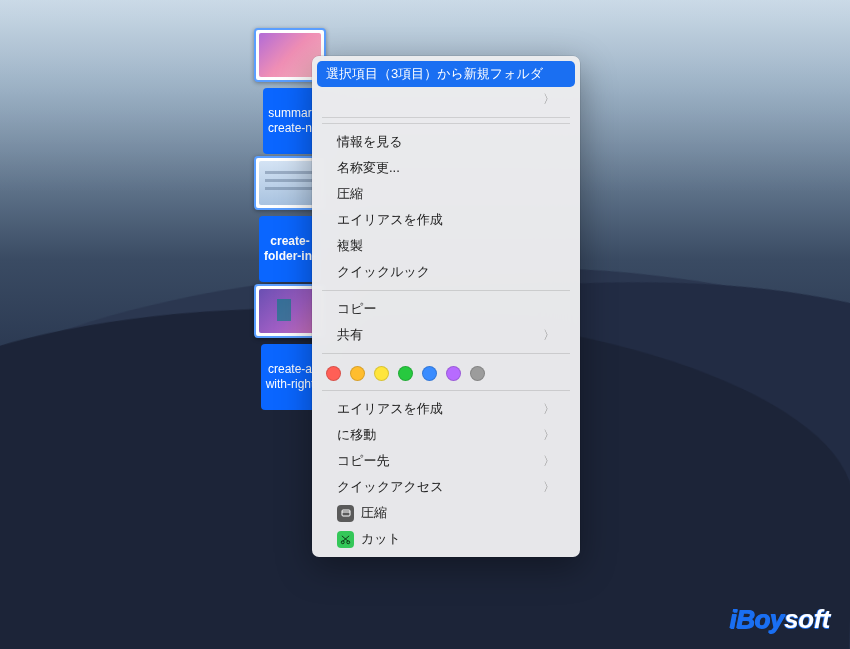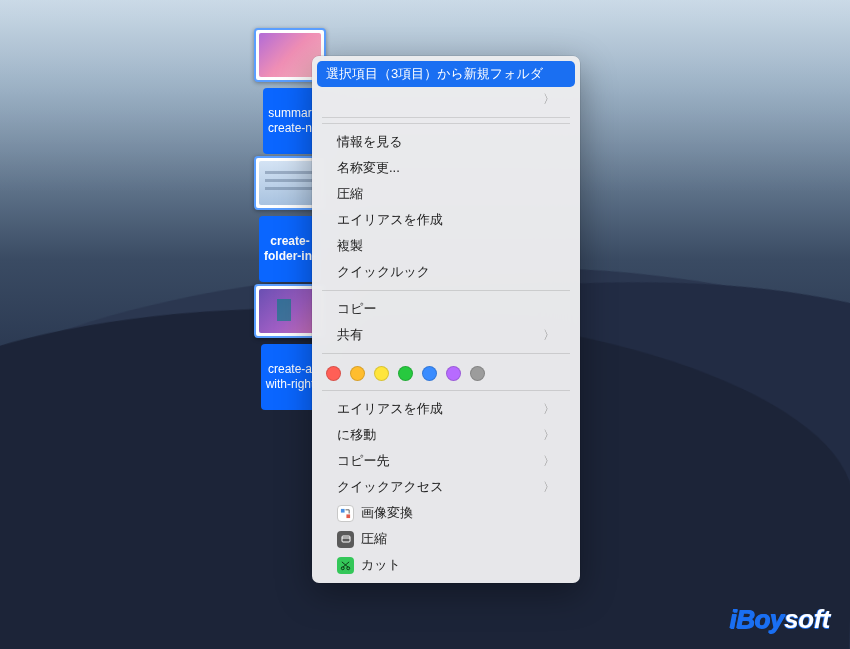--- a/index.html
+++ b/index.html
@@ -123,30 +123,20 @@
     </div>
     <div class="mi">
       <span>コピー先</span>
       <span class="arrow">〉</span>
     </div>
     <div class="mi">
       <span>クイックアクセス</span>
       <span class="arrow">〉</span>
     </div>
     <div class="mi">
-      <span class="lead-ico" style="background:#fff;border:0.5px solid #c8c8c8;">
-        <svg width="11" height="11" viewBox="0 0 12 12">
-            <rect x="1" y="1" width="4" height="4" fill="#4a90e2"></rect>
-            <rect x="7" y="7" width="4" height="4" fill="#e25b4a"></rect>
-            <path d="M6 2 L10 2 L10 6" stroke="#555" stroke-width="1" fill="none"></path>
-          </svg>
-      </span>
-      <span>画像変換</span>
-    </div>
-    <div class="mi">
       <span class="lead-ico" style="background:#5a5a5a;color:#fff;">
         <svg width="10" height="10" viewBox="0 0 10 10">
             <rect x="1" y="2" width="8" height="6" rx="1" fill="none" stroke="#fff" stroke-width="1"></rect>
             <line x1="1" y1="4" x2="9" y2="4" stroke="#fff" stroke-width="1"></line>
           </svg>
       </span>
       <span>圧縮</span>
     </div>
     <div class="mi">
       <span class="lead-ico" style="background:#34c759;color:#103a1b;">

